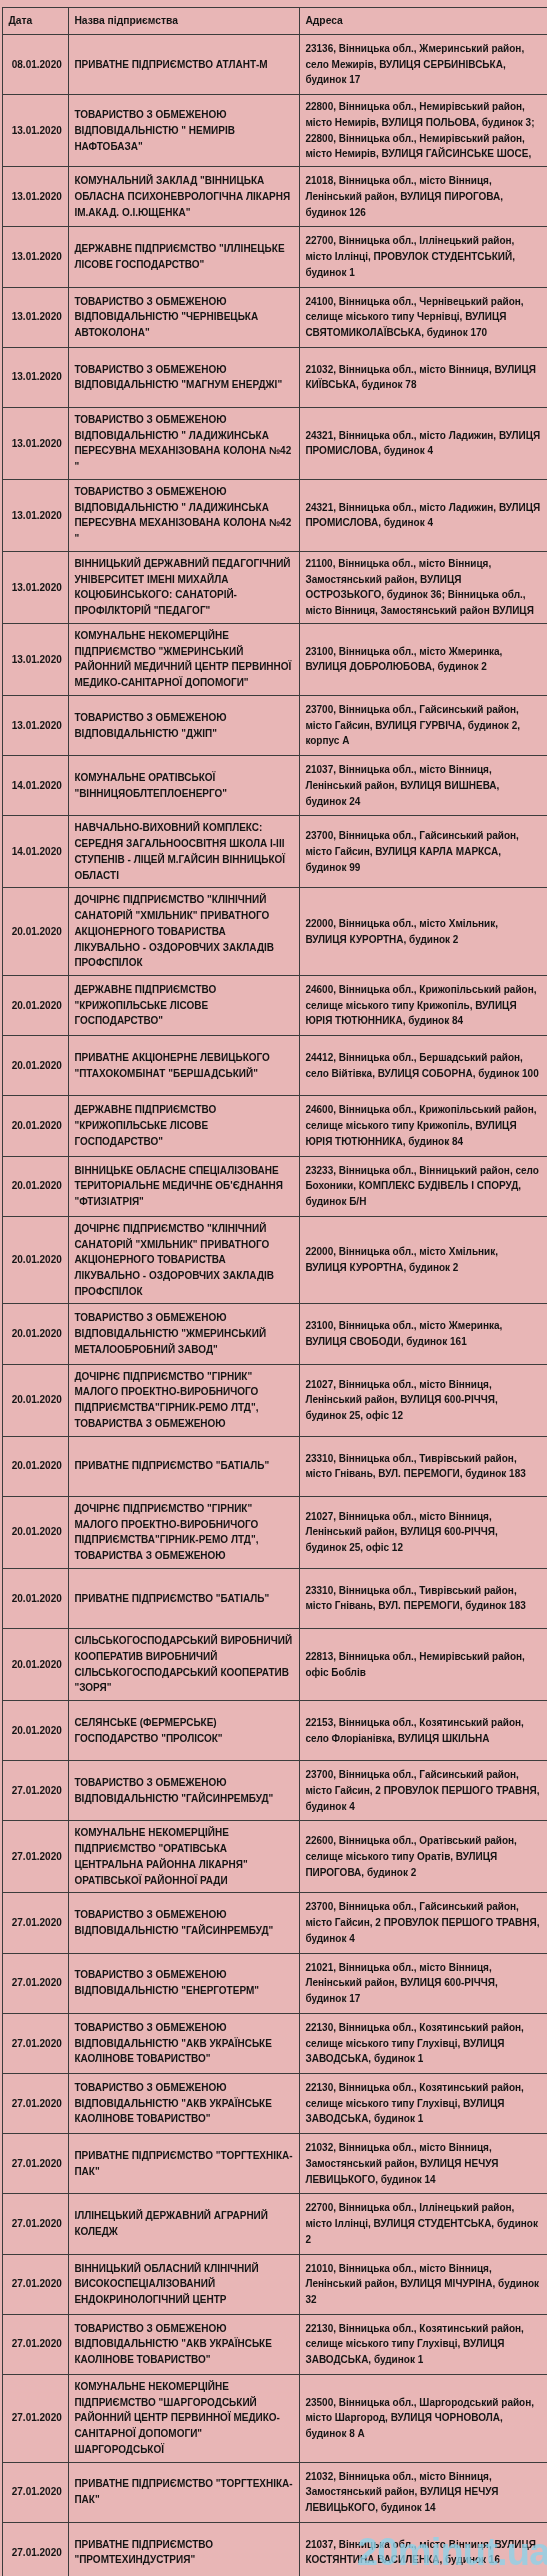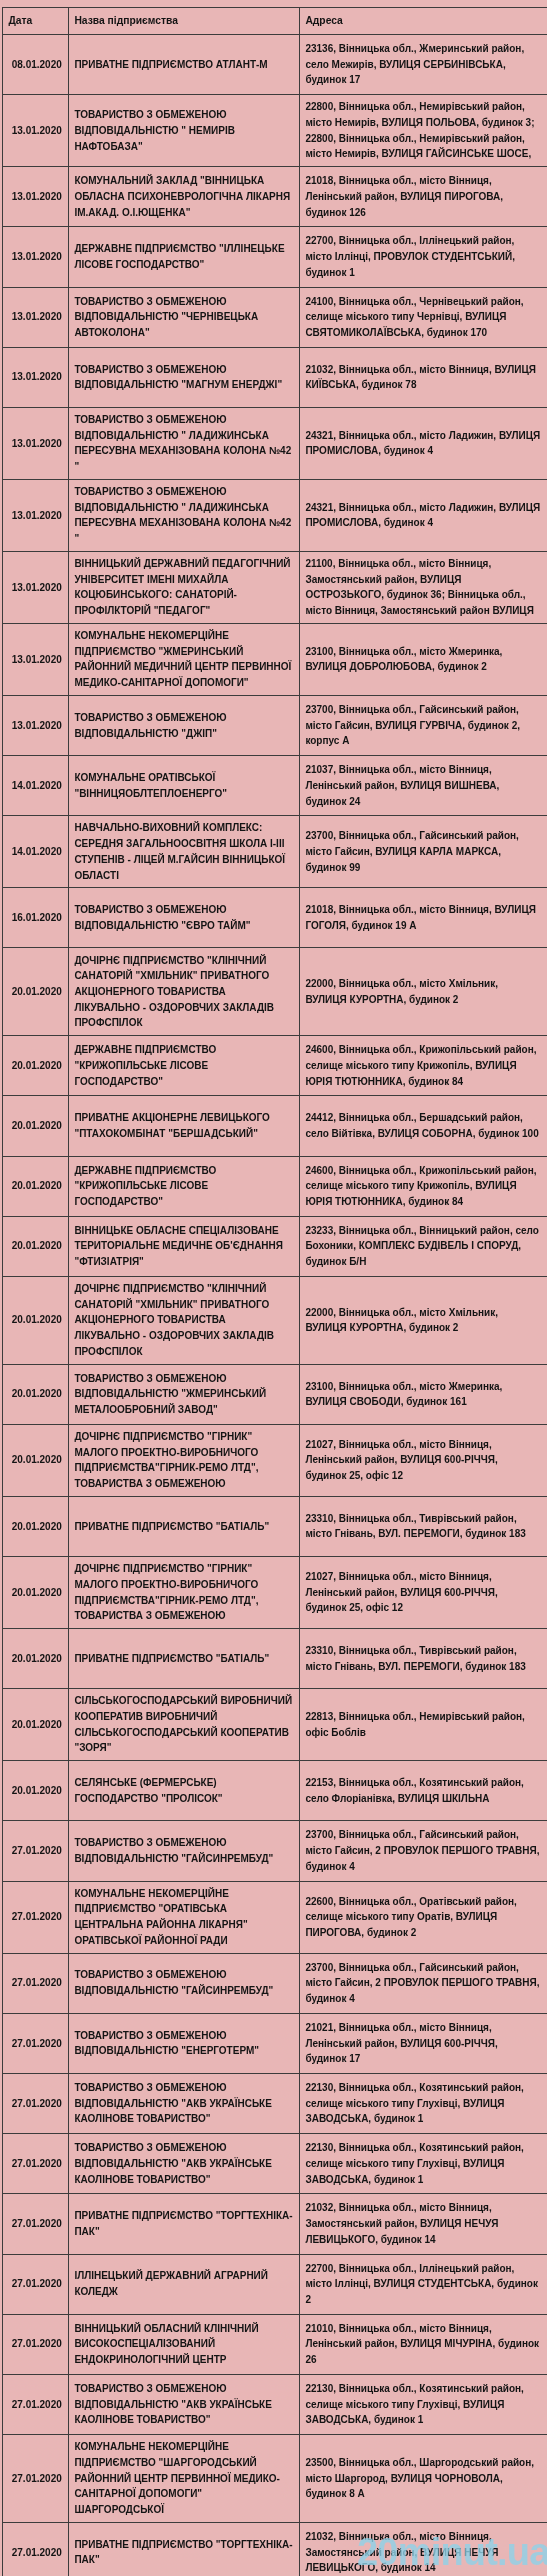--- a/index.html
+++ b/index.html
@@ -117,25 +117,20 @@
         <td class="date">14.01.2020</td>
         <td>КОМУНАЛЬНЕ ОРАТІВСЬКОЇ "ВІННИЦЯОБЛТЕПЛОЕНЕРГО"</td>
         <td>21037, Вінницька обл., місто Вінниця, Ленінський район, ВУЛИЦЯ ВИШНЕВА, будинок 24</td>
       </tr>
       <tr>
         <td class="date">14.01.2020</td>
         <td>НАВЧАЛЬНО-ВИХОВНИЙ КОМПЛЕКС: СЕРЕДНЯ ЗАГАЛЬНООСВІТНЯ ШКОЛА І-ІІІ СТУПЕНІВ - ЛІЦЕЙ М.ГАЙСИН ВІННИЦЬКОЇ ОБЛАСТІ</td>
         <td>23700, Вінницька обл., Гайсинський район, місто Гайсин, ВУЛИЦЯ КАРЛА МАРКСА, будинок 99</td>
       </tr>
       <tr>
-        <td class="date">16.01.2020</td>
-        <td>ТОВАРИСТВО З ОБМЕЖЕНОЮ ВІДПОВІДАЛЬНІСТЮ "ЄВРО ТАЙМ"</td>
-        <td>21018, Вінницька обл., місто Вінниця, ВУЛИЦЯ ГОГОЛЯ, будинок 19 А</td>
-      </tr>
-      <tr>
         <td class="date">20.01.2020</td>
         <td>ДОЧІРНЄ ПІДПРИЄМСТВО "КЛІНІЧНИЙ САНАТОРІЙ "ХМІЛЬНИК" ПРИВАТНОГО АКЦІОНЕРНОГО ТОВАРИСТВА ЛІКУВАЛЬНО - ОЗДОРОВЧИХ ЗАКЛАДІВ ПРОФСПІЛОК</td>
         <td>22000, Вінницька обл., місто Хмільник, ВУЛИЦЯ КУРОРТНА, будинок 2</td>
       </tr>
       <tr>
         <td class="date">20.01.2020</td>
         <td>ДЕРЖАВНЕ ПІДПРИЄМСТВО "КРИЖОПІЛЬСЬКЕ ЛІСОВЕ ГОСПОДАРСТВО"</td>
         <td>24600, Вінницька обл., Крижопільський район, селище міського типу Крижопіль, ВУЛИЦЯ ЮРІЯ ТЮТЮННИКА, будинок 84</td>
       </tr>
       <tr>
@@ -229,21 +224,21 @@
         <td>21032, Вінницька обл., місто Вінниця, Замостянський район, ВУЛИЦЯ НЕЧУЯ ЛЕВИЦЬКОГО, будинок 14</td>
       </tr>
       <tr>
         <td class="date">27.01.2020</td>
         <td>ІЛЛІНЕЦЬКИЙ ДЕРЖАВНИЙ АГРАРНИЙ КОЛЕДЖ</td>
         <td>22700, Вінницька обл., Іллінецький район, місто Іллінці, ВУЛИЦЯ СТУДЕНТСЬКА, будинок 2</td>
       </tr>
       <tr>
         <td class="date">27.01.2020</td>
         <td>ВІННИЦЬКИЙ ОБЛАСНИЙ КЛІНІЧНИЙ ВИСОКОСПЕЦІАЛІЗОВАНИЙ ЕНДОКРИНОЛОГІЧНИЙ ЦЕНТР</td>
-        <td>21010, Вінницька обл., місто Вінниця, Ленінський район, ВУЛИЦЯ МІЧУРІНА, будинок 26</td>
+        <td>21010, Вінницька обл., місто Вінниця, Ленінський район, ВУЛИЦЯ МІЧУРІНА, будинок 32</td>
       </tr>
       <tr>
         <td class="date">27.01.2020</td>
         <td>ТОВАРИСТВО З ОБМЕЖЕНОЮ ВІДПОВІДАЛЬНІСТЮ "АКВ УКРАЇНСЬКЕ КАОЛІНОВЕ ТОВАРИСТВО"</td>
         <td>22130, Вінницька обл., Козятинський район, селище міського типу Глухівці, ВУЛИЦЯ ЗАВОДСЬКА, будинок 1</td>
       </tr>
       <tr>
         <td class="date">27.01.2020</td>
         <td>КОМУНАЛЬНЕ НЕКОМЕРЦІЙНЕ ПІДПРИЄМСТВО "ШАРГОРОДСЬКИЙ РАЙОННИЙ ЦЕНТР ПЕРВИННОЇ МЕДИКО-САНІТАРНОЇ ДОПОМОГИ" ШАРГОРОДСЬКОЇ</td>
         <td>23500, Вінницька обл., Шаргородський район, місто Шаргород, ВУЛИЦЯ ЧОРНОВОЛА, будинок 8 А</td>

